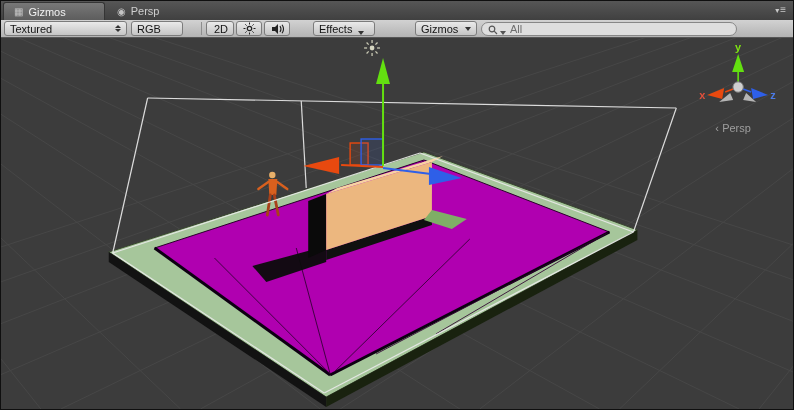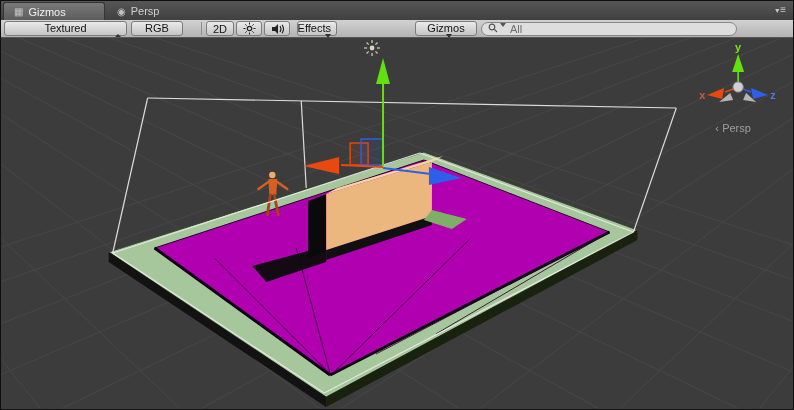--- a/index.html
+++ b/index.html
@@ -12,30 +12,30 @@
        padding:0 10px;font-size:11px;color:#cfcfcf;border-radius:3px 3px 0 0;box-sizing:border-box;}
   .tab.active{background:linear-gradient(#787878,#5d5d5d);border:1px solid #353535;border-bottom:none;color:#f2f2f2;}
   .tab .ticon{font-size:10px;color:#c4c4c4;}
   .tab-options{position:absolute;right:6px;top:3px;color:#c9c9c9;font-size:10px;letter-spacing:1px;}
   .tab-options .arr{font-size:8px;}
   
   .toolbar{position:absolute;left:0;top:19px;width:100%;height:18px;
            background:linear-gradient(#d2d2d2,#b3b3b3);border-bottom:1px solid #565656;box-sizing:border-box;}
   .tctl{position:absolute;top:1px;height:15px;border:1px solid #7c7c7c;border-radius:3px;
         background:linear-gradient(#eaeaea,#c5c5c5);font-size:11px;color:#141414;
-        display:flex;align-items:center;padding:0 5px;box-sizing:border-box;cursor:default;flex-direction:column;}
+        display:flex;align-items:center;padding:0 5px;box-sizing:border-box;cursor:default;}
   .pa{margin-left:auto;display:flex;flex-direction:column;align-items:center;gap:1px;padding-left:6px;}
   .pa i{display:block;width:0;height:0;border-left:3px solid transparent;border-right:3px solid transparent;}
   .pa .up{border-bottom:3px solid #333;}
   .pa .dn{border-top:3px solid #333;}
   .ddarrow{width:0;height:0;border-left:3.5px solid transparent;border-right:3.5px solid transparent;
            border-top:4px solid #333;margin-left:6px;}
   .tdivider{position:absolute;top:2px;width:1px;height:13px;background:#8e8e8e;}
   .search{position:absolute;left:480px;top:2px;width:256px;height:14px;background:#dedede;
-          border:1px solid #878787;border-radius:8px;display:flex;align-items:flex-start;
+          border:1px solid #878787;border-radius:8px;display:flex;align-items:flex-end;
           font-size:11px;color:#6e6e6e;box-sizing:border-box;padding:0 6px;}
   .search .lbl{margin-left:4px;}
   
   .viewport{position:absolute;left:0;top:37px;width:792px;height:371px;background:#3c3c3c;}
   svg text{font-family:"Liberation Sans",sans-serif;font-size:11px;}
 </style>
 </head>
 <body>
 
 <div id="root">
@@ -86,21 +86,21 @@
         </g>
       </svg>
     </div>
     <div class="tctl" style="left:263px;width:26px;justify-content:center;">
       <svg width="13" height="12" viewBox="0 0 13 12">
         <polygon points="1,4 4,4 7,1 7,11 4,8 1,8" fill="#222"></polygon>
         <path d="M9 3 q2 3 0 6" fill="none" stroke="#222" stroke-width="1.1"></path>
         <path d="M11 1.7 q3 4.3 0 8.6" fill="none" stroke="#222" stroke-width="1.1"></path>
       </svg>
     </div>
-    <div class="tctl" style="left:296px;width:40px;align-items:flex-end;">
+    <div class="tctl" style="left:312px;width:62px;align-items:flex-end;">
       <span>Effects</span>
       <span class="ddarrow"></span>
     </div>
     <div class="tctl" style="left:414px;width:62px;justify-content:space-between;">
       <span>Gizmos</span>
       <span class="ddarrow"></span>
     </div>
     <div class="search">
       <svg width="10" height="10" viewBox="0 0 10 10">
         <circle cx="4" cy="4" r="2.8" fill="none" stroke="#555" stroke-width="1.2"></circle>

